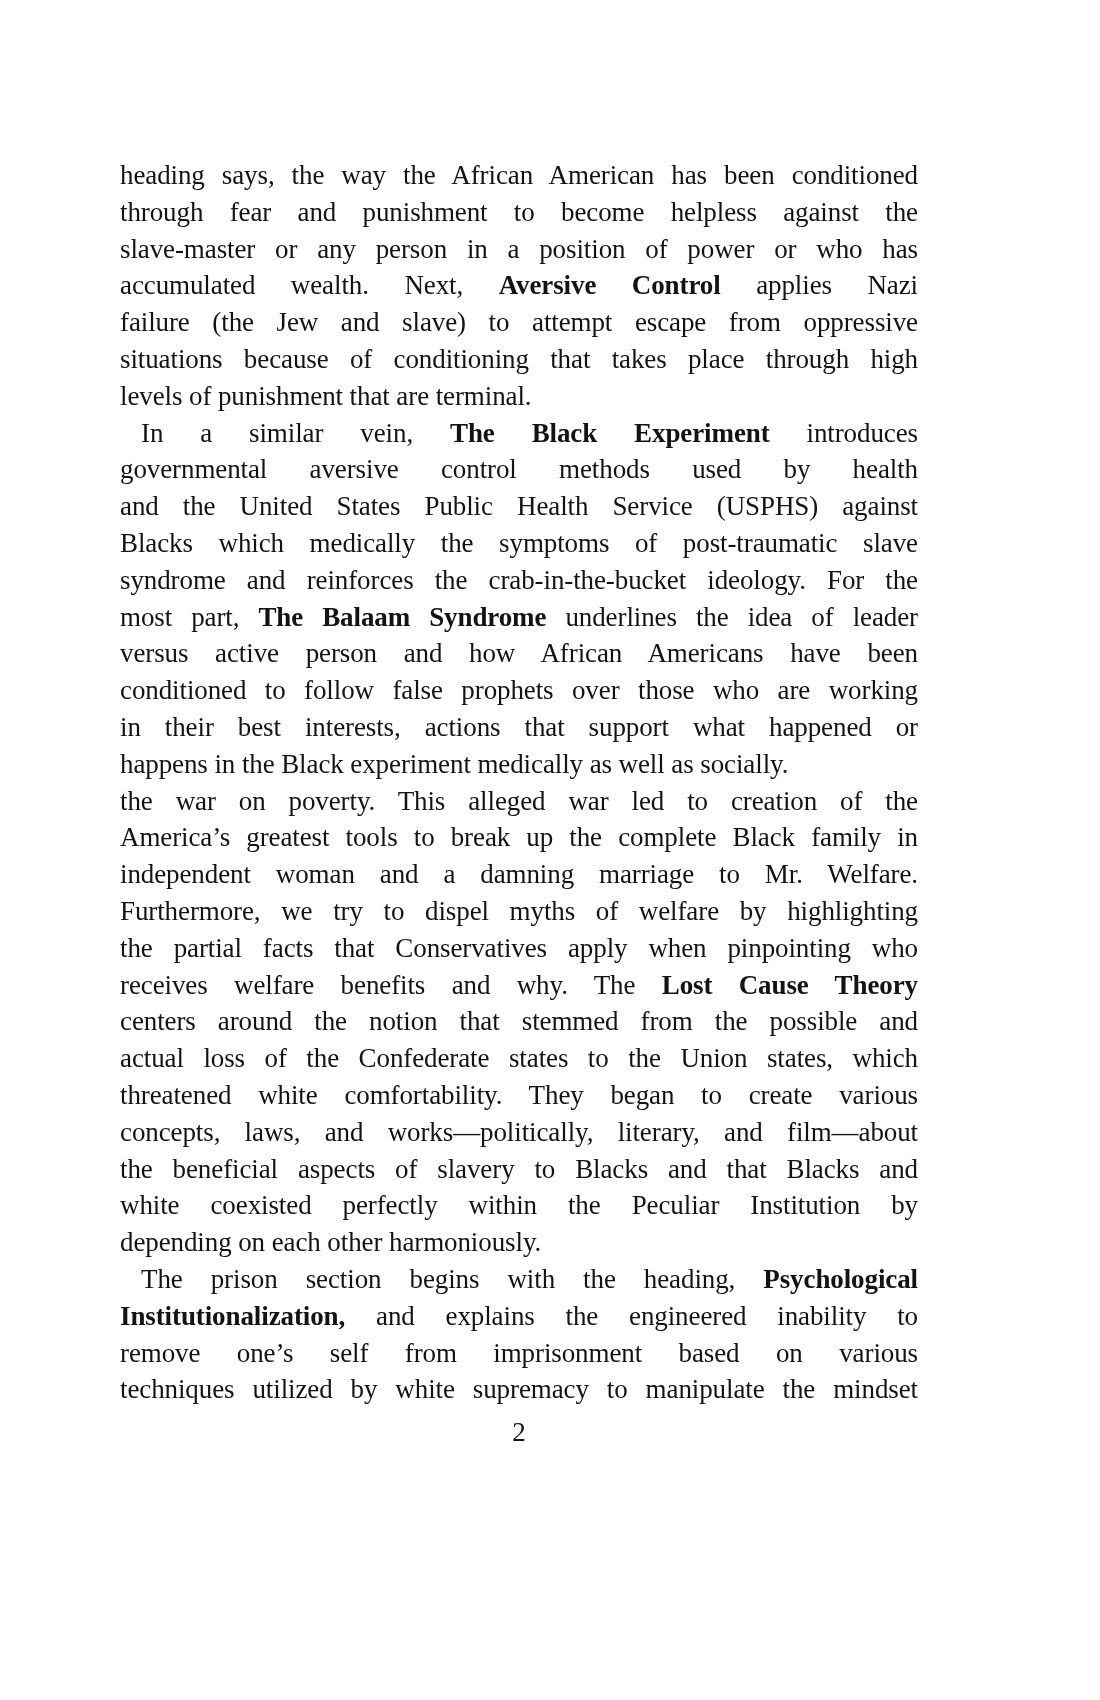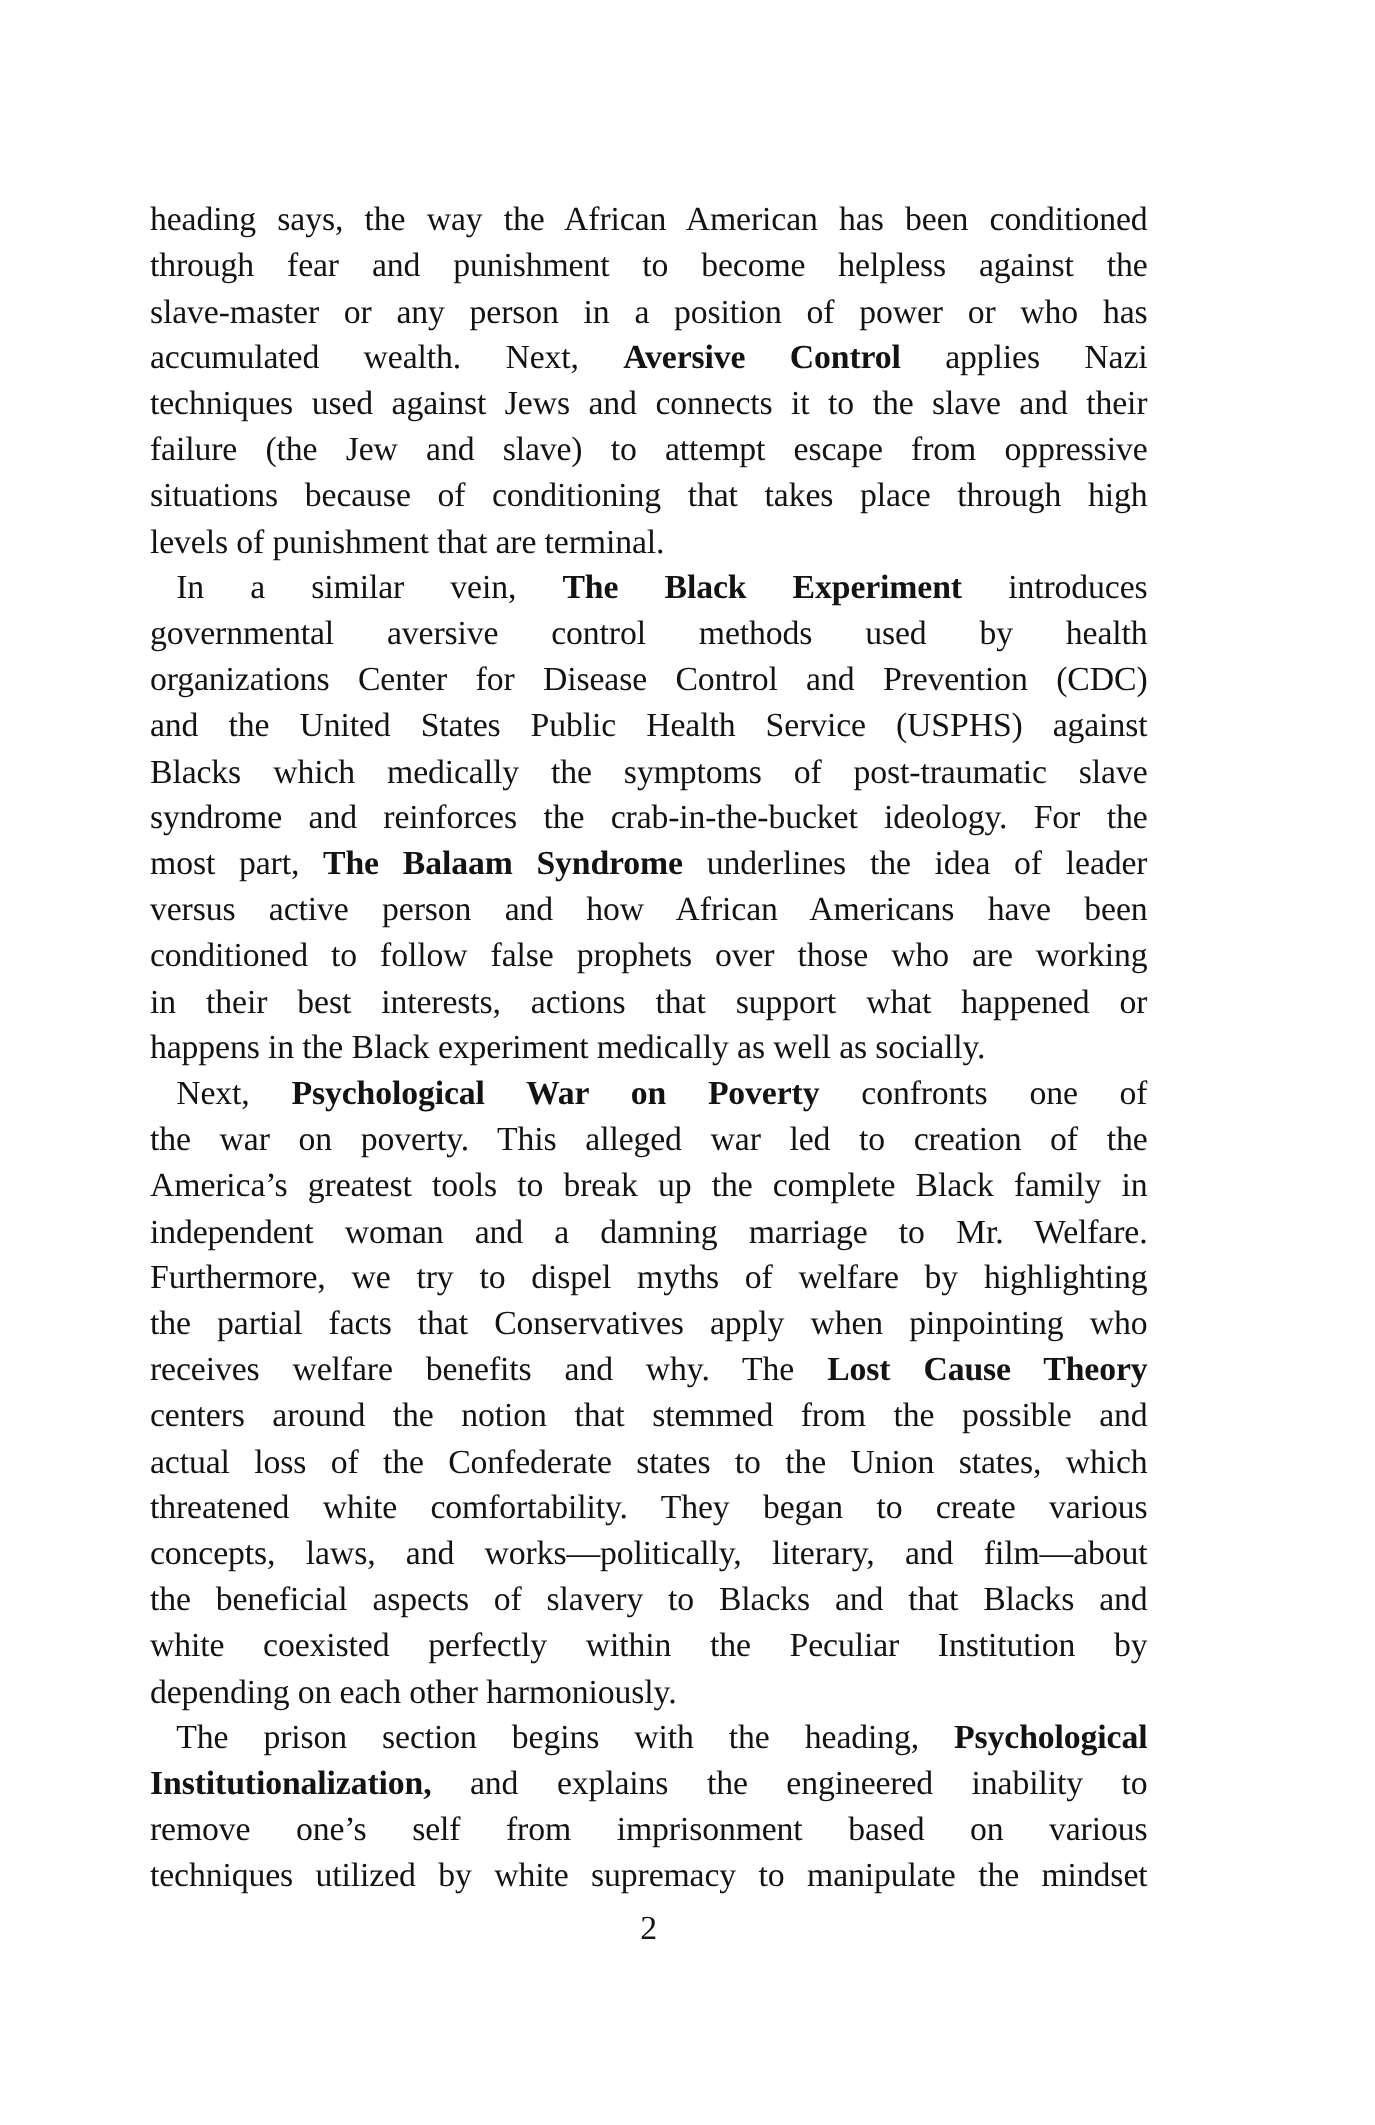--- a/index.html
+++ b/index.html
@@ -51,36 +51,33 @@
 </head>
 <body>
 
 <div class="page">
   <div class="text-block">
     <div id="lines-container">
         <div class="line"><span class="">heading says, the way the African American has been conditioned</span></div>
         <div class="line"><span class="">through fear and punishment to become helpless against the</span></div>
         <div class="line"><span class="">slave-master or any person in a position of power or who has</span></div>
         <div class="line"><span class="">accumulated wealth. Next, </span><span class="bold">Aversive Control</span><span class=""> applies Nazi</span></div>
-        <div class="line"><span class="">techniques used against Jews and connects it to the slave and their</span></div>
         <div class="line"><span class="">failure (the Jew and slave) to attempt escape from oppressive</span></div>
         <div class="line"><span class="">situations because of conditioning that takes place through high</span></div>
         <div class="line endline"><span class="">levels of punishment that are terminal.</span></div>
         <div class="line indent"><span class="">In a similar vein, </span><span class="bold">The Black Experiment</span><span class=""> introduces</span></div>
         <div class="line"><span class="">governmental aversive control methods used by health</span></div>
-        <div class="line"><span class="">organizations Center for Disease Control and Prevention (CDC)</span></div>
         <div class="line"><span class="">and the United States Public Health Service (USPHS) against</span></div>
         <div class="line"><span class="">Blacks which medically the symptoms of post-traumatic slave</span></div>
         <div class="line"><span class="">syndrome and reinforces the crab-in-the-bucket ideology. For the</span></div>
         <div class="line"><span class="">most part, </span><span class="bold">The Balaam Syndrome</span><span class=""> underlines the idea of leader</span></div>
         <div class="line"><span class="">versus active person and how African Americans have been</span></div>
         <div class="line"><span class="">conditioned to follow false prophets over those who are working</span></div>
         <div class="line"><span class="">in their best interests, actions that support what happened or</span></div>
         <div class="line endline"><span class="">happens in the Black experiment medically as well as socially.</span></div>
-        <div class="line indent"><span class="">Next, </span><span class="bold">Psychological War on Poverty</span><span class=""> confronts one of</span></div>
         <div class="line"><span class="">the war on poverty. This alleged war led to creation of the</span></div>
         <div class="line"><span class="">America’s greatest tools to break up the complete Black family in</span></div>
         <div class="line"><span class="">independent woman and a damning marriage to Mr. Welfare.</span></div>
         <div class="line"><span class="">Furthermore, we try to dispel myths of welfare by highlighting</span></div>
         <div class="line"><span class="">the partial facts that Conservatives apply when pinpointing who</span></div>
         <div class="line"><span class="">receives welfare benefits and why. The </span><span class="bold">Lost Cause Theory</span></div>
         <div class="line"><span class="">centers around the notion that stemmed from the possible and</span></div>
         <div class="line"><span class="">actual loss of the Confederate states to the Union states, which</span></div>
         <div class="line"><span class="">threatened white comfortability. They began to create various</span></div>
         <div class="line"><span class="">concepts, laws, and works—politically, literary, and film—about</span></div>

